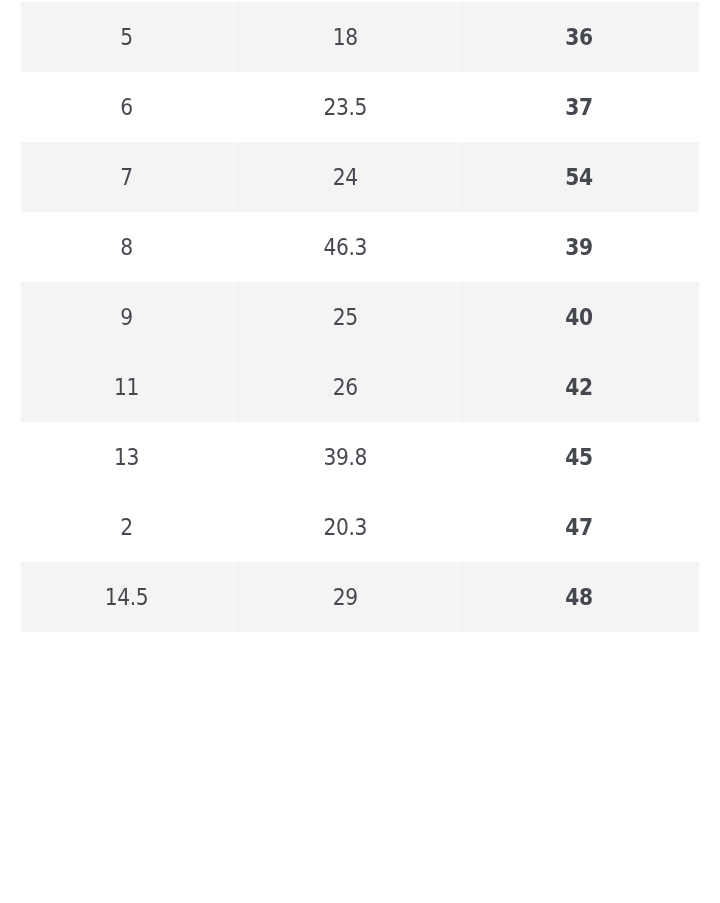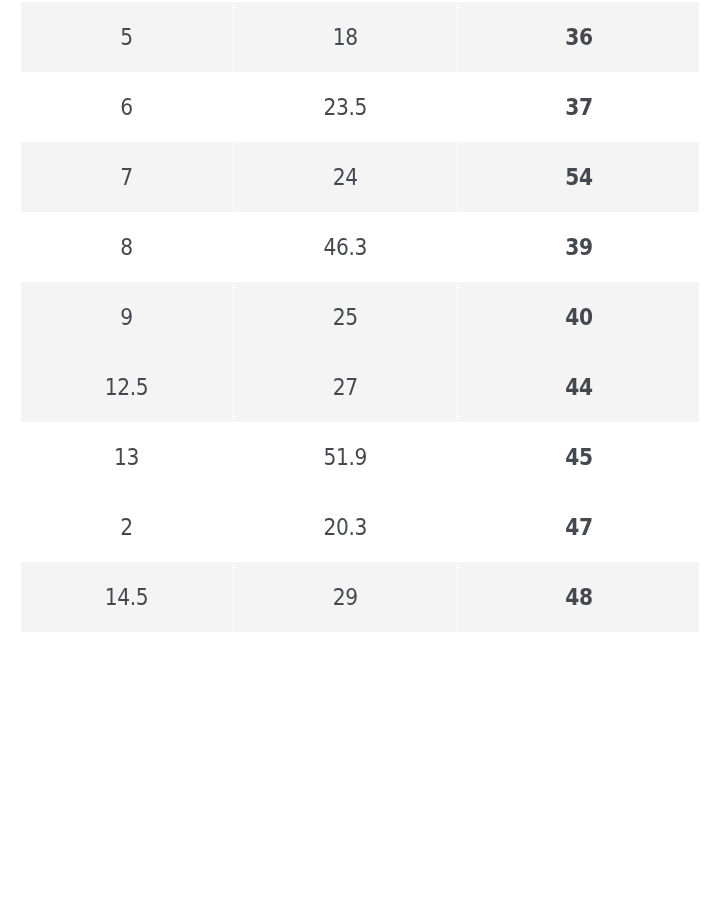--- a/index.html
+++ b/index.html
@@ -84,27 +84,27 @@
           <td>8</td>
           <td>46.3</td>
           <td class="col-end">39</td>
         </tr>
         <tr class="row-stripe">
           <td>9</td>
           <td>25</td>
           <td class="col-end">40</td>
         </tr>
         <tr class="row-stripe">
-          <td>12.5</td>
-          <td>27</td>
-          <td class="col-end">44</td>
+          <td>11</td>
+          <td>26</td>
+          <td class="col-end">42</td>
         </tr>
         <tr class="row-plain">
           <td>13</td>
-          <td>51.9</td>
+          <td>39.8</td>
           <td class="col-end">45</td>
         </tr>
         <tr class="row-plain">
           <td>2</td>
           <td>20.3</td>
           <td class="col-end">47</td>
         </tr>
         <tr class="row-stripe">
           <td>14.5</td>
           <td>29</td>

